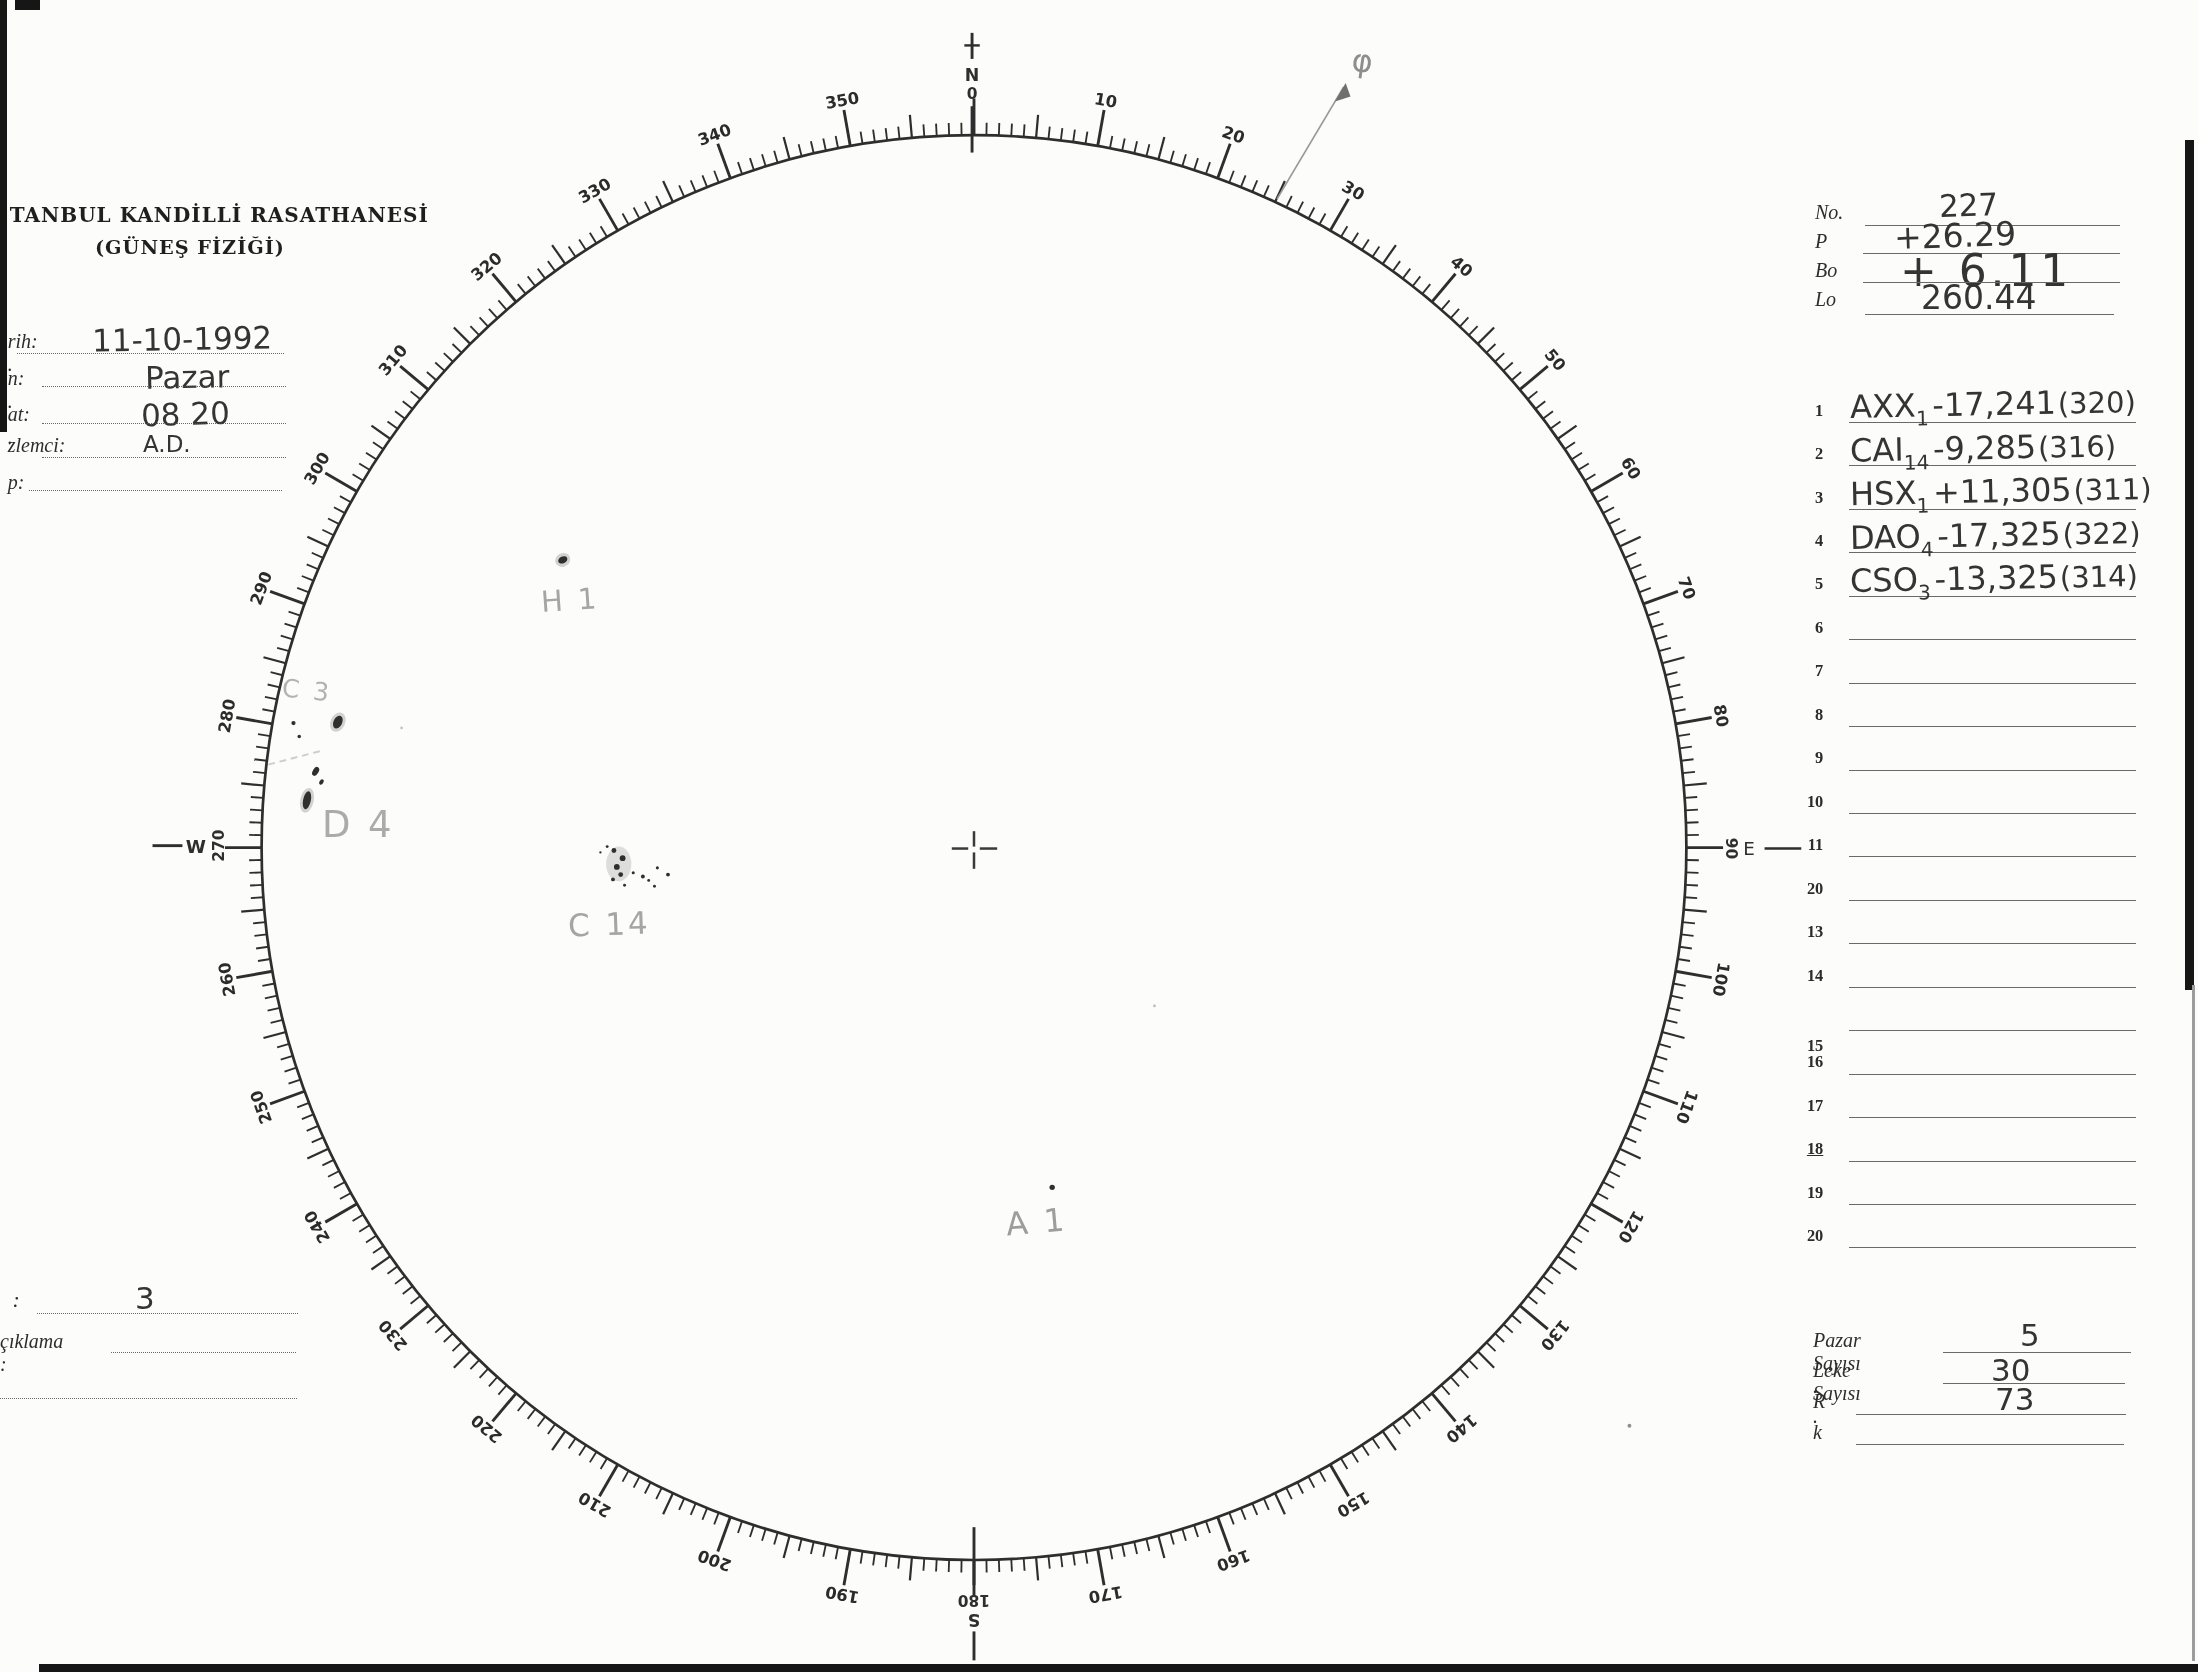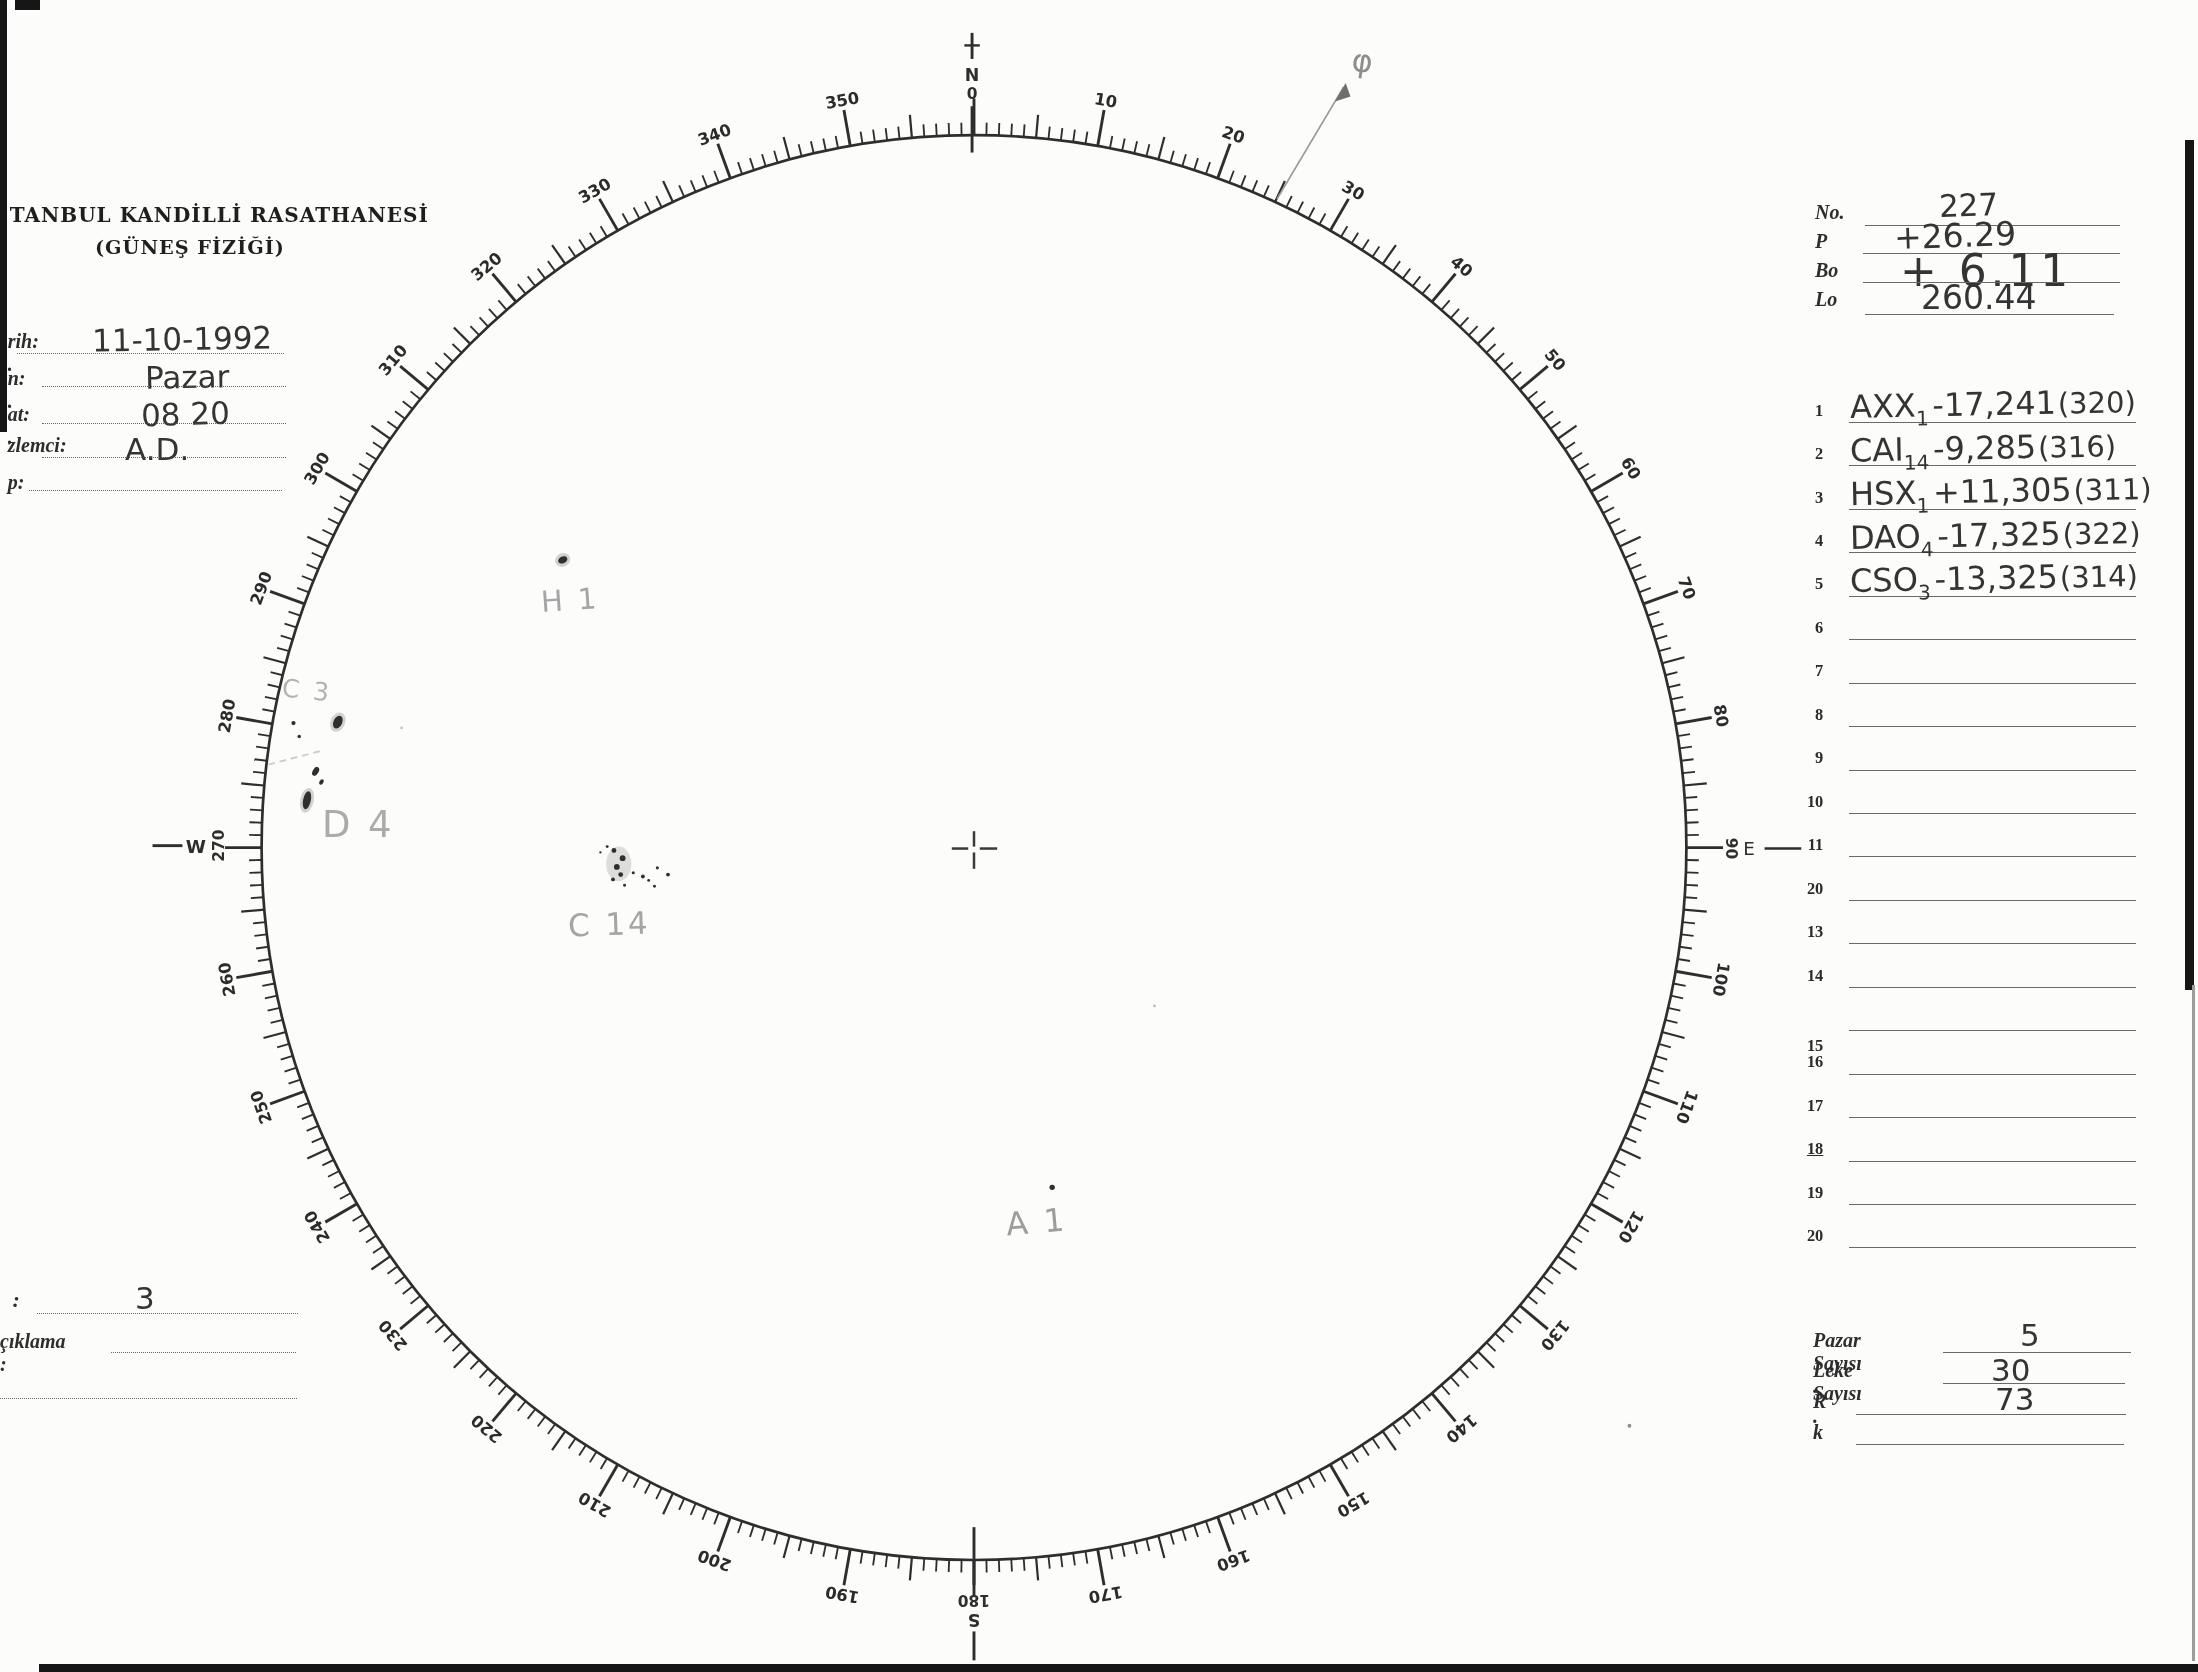--- a/index.html
+++ b/index.html
@@ -1,19 +1,19 @@
 <!DOCTYPE html>
 <html><head>
 <meta charset="utf-8">
 <style>
   html,body{margin:0;padding:0}
   body{width:2198px;height:1672px;position:relative;overflow:hidden;background:#fcfcfb;
        font-family:"Liberation Sans",sans-serif}
   .abs{position:absolute}
-  .serifb{font-family:"Liberation Serif",serif;font-weight:bold;font-style:italic;color:#2d2d2d}
+  .serifb{font-family:"Liberation Serif",serif;font-weight:normal;font-style:italic;color:#2d2d2d}
   .title{font-family:"DejaVu Serif",serif;font-weight:bold;color:#1f1f1f;letter-spacing:1px}
   .hw{font-family:"DejaVu Sans",sans-serif;color:#343434;white-space:nowrap}
   .pencil{font-family:"DejaVu Sans",sans-serif;color:#a5a5a5;white-space:nowrap;letter-spacing:2.9px}
   .dotted{border-bottom:1.9px dotted #4e4e4e;height:0;opacity:.85}
   .sline{border-bottom:1.5px solid #6a6a6a;height:0}
   .rownum{font-family:"Liberation Serif",serif;font-weight:bold;color:#2c2c2c;font-size:16.4px;text-align:right;width:19.3px}
   .entry{white-space:nowrap;transform:rotate(-1.2deg)}
   .entry .t{font-size:32px}
   .entry .s{font-size:20px;position:relative;top:8.7px}
   .entry .v{font-size:32px;margin-left:3.9px}
@@ -42,21 +42,21 @@
   <span class="abs hw" style="left:145px;top:359px;font-size:31px;transform:rotate(-1deg)">Pazar</span>
   <div class="abs dotted" style="left:42px;top:386px;width:244px"></div>
 </div>
 <div class="abs">
   <span class="abs serifb" style="left:7.7px;top:403px;font-size:20px">at: .</span>
   <span class="abs hw" style="left:141px;top:396px;font-size:31px;transform:rotate(-2deg)">08 20</span>
   <div class="abs dotted" style="left:42px;top:423px;width:244px"></div>
 </div>
 <div class="abs">
   <span class="abs serifb" style="left:7.7px;top:434px;font-size:20px">zlemci:</span>
-  <span class="abs hw" style="left:125px;top:431px;font-size:31px">A.D.</span>
+  <span class="abs hw" style="left:143px;top:431px;font-size:23px">A.D.</span>
   <div class="abs dotted" style="left:42px;top:457px;width:244px"></div>
 </div>
 <div class="abs">
   <span class="abs serifb" style="left:7.7px;top:471px;font-size:20px">p:</span>
   <div class="abs dotted" style="left:29px;top:490px;width:253px"></div>
 </div>
 
 <div class="abs">
   <span class="abs serifb" style="left:12.6px;top:1287px;font-size:22px">:</span>
   <span class="abs hw" style="left:135px;top:1280px;font-size:31px">3</span>

